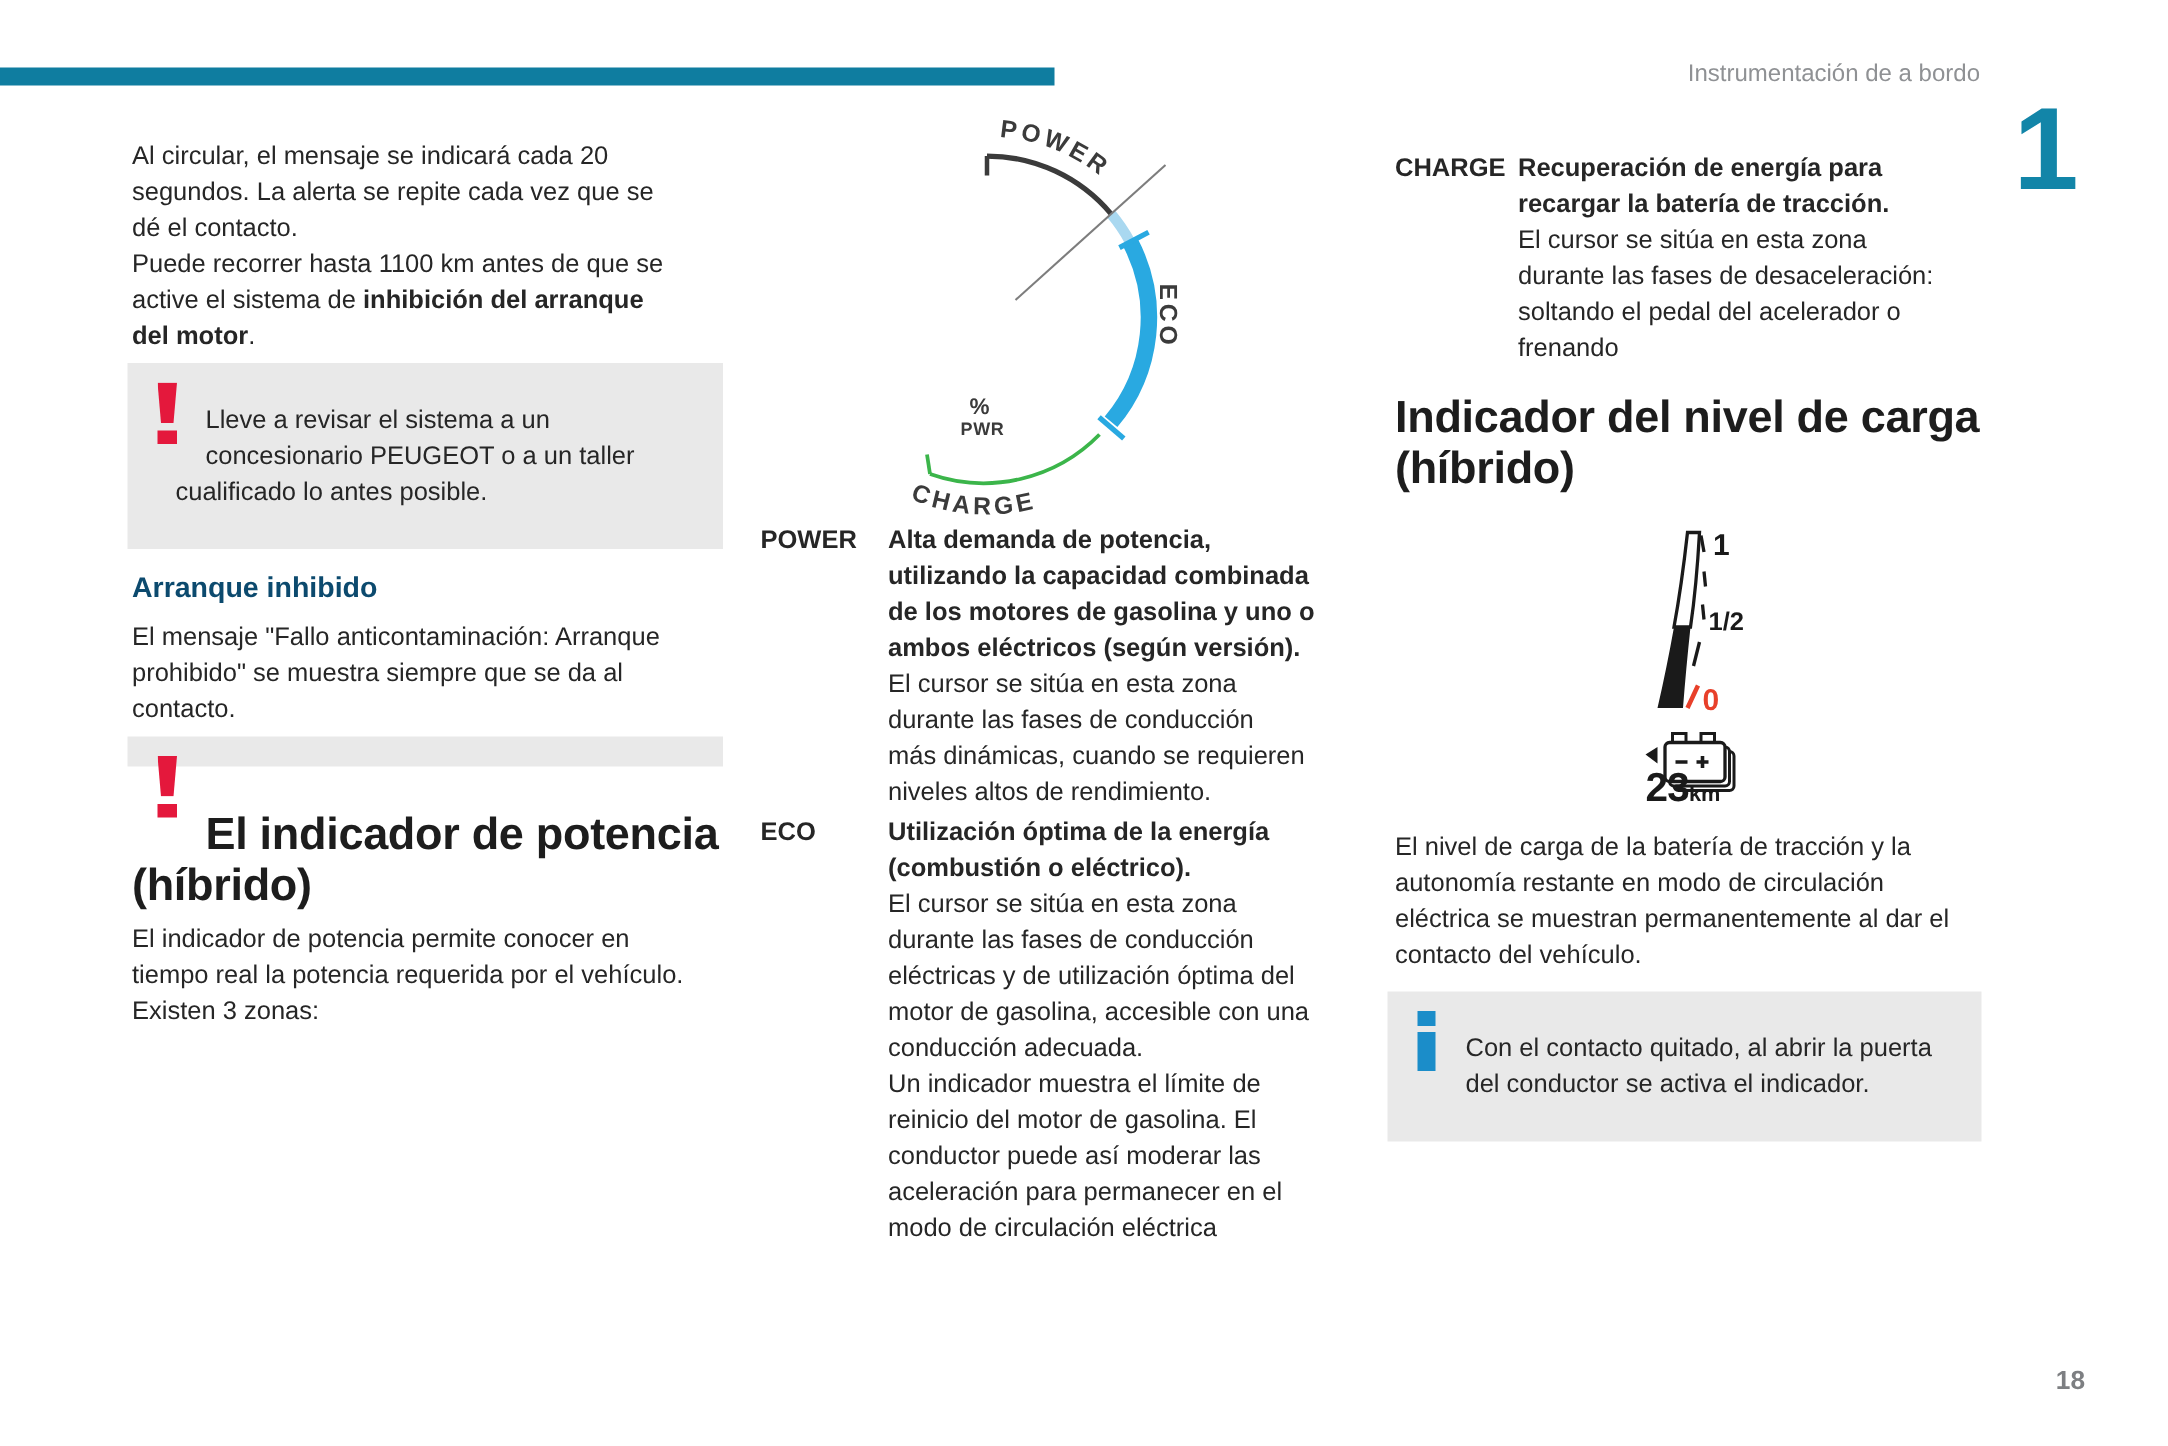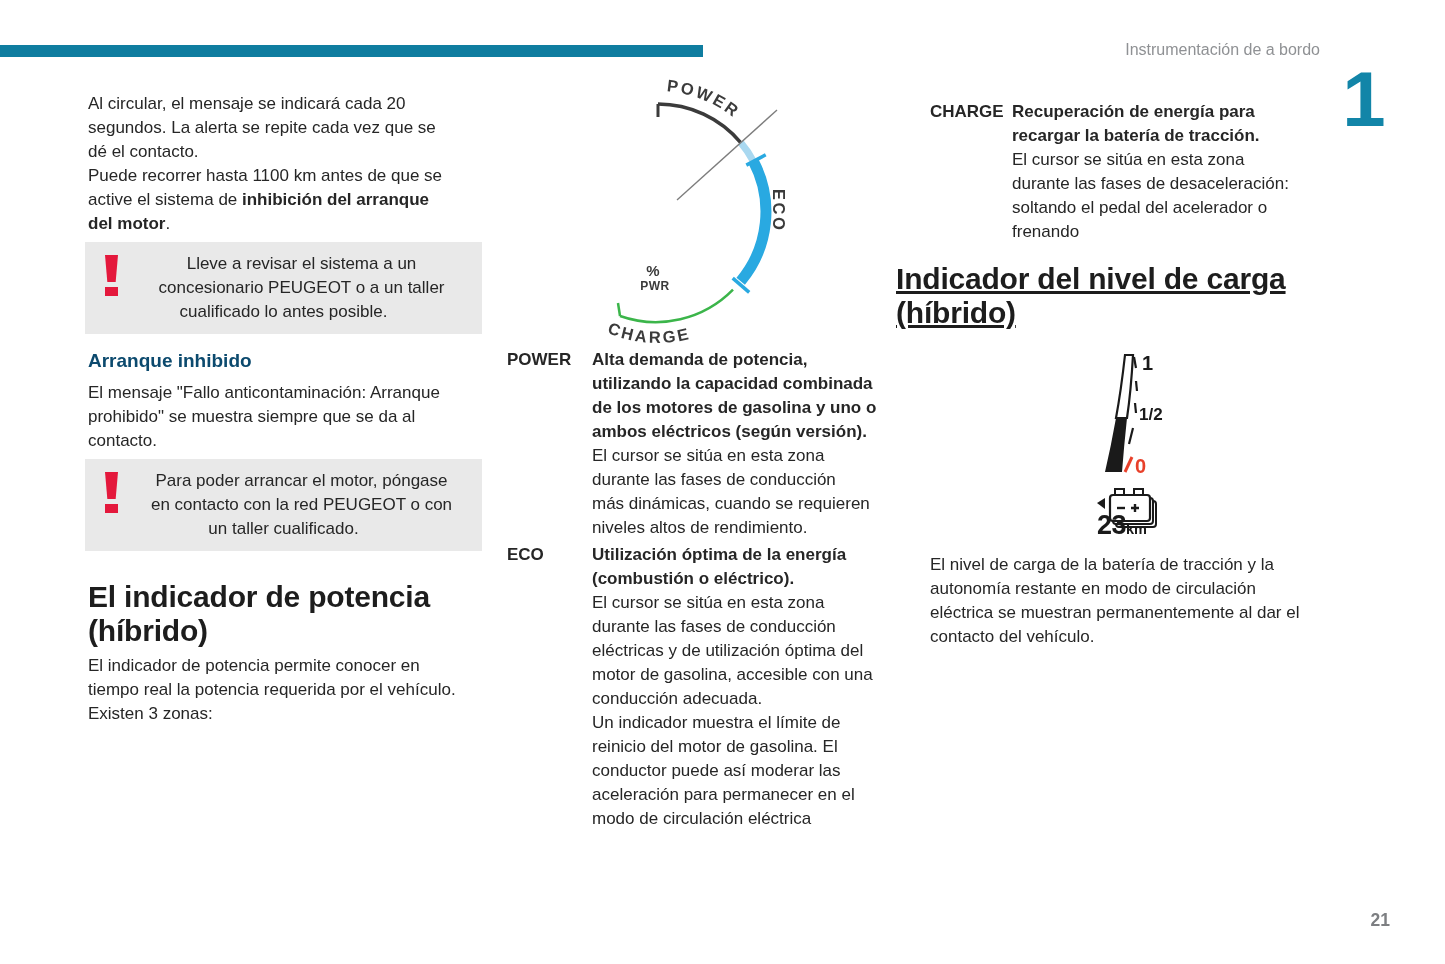--- a/index.html
+++ b/index.html
@@ -17,76 +17,73 @@
     font-size:78px;font-weight:bold;color:#1285a8;line-height:78px;}
   .page-num{position:absolute;left:1360px;top:908px;width:30px;text-align:right;
     font-size:17.5px;font-weight:bold;color:#7d7f82;}
   
   .col-left{position:absolute;left:88px;top:92px;width:400px;}
   .col-left p{margin:0;}
   .h-small{font-size:19px;font-weight:bold;margin:15px 0 8px 0;line-height:24px;color:#0c4a6e;}
   .h-big{font-size:30px;font-weight:bold;line-height:34px;margin:29px 0 6px 0;color:#1d1d1d;letter-spacing:-0.2px;}
   
   .note{background:#e9e9e9;margin:6px 0 0 -3px;padding:10px 16px;width:365px;}
-  .note p{margin:0;text-align:center;}
+  .note p{margin:16px;}
   .excl-icon{float:left;width:13px;margin:3px 19px 4px 4px;}
   .excl-icon::before{content:"";display:block;width:13px;height:27px;background:#e4183c;
     clip-path:polygon(0 0,100% 0,82% 100%,18% 100%);}
   .excl-icon::after{content:"";display:block;width:13px;height:9px;background:#e4183c;margin-top:5px;}
   .info-icon{float:left;width:12px;margin:3px 20px 4px 4px;}
   .info-icon::before{content:"";display:block;width:12px;height:10px;background:#1b8dc9;}
   .info-icon::after{content:"";display:block;width:12px;height:26px;background:#1b8dc9;margin-top:4px;}
   
   .def-grid{position:absolute;display:grid;grid-template-columns:85px 1fr;grid-row-gap:3px;}
   .def-grid.mid{left:507px;top:348px;width:400px;}
   .def-grid.right{left:930px;top:100px;width:400px;grid-template-columns:82px 1fr;}
   .def-term{font-weight:bold;}
   .def-body b{display:block;}
   .def-body span{display:block;}
   
-  .h-big.right-h{position:absolute;left:896px;top:262px;width:420px;margin:0;text-decoration:underline;}
+  .h-big.right-h{position:absolute;left:930px;top:262px;width:420px;margin:0;}
   .p-right{position:absolute;left:930px;top:553px;width:420px;margin:0;}
   .info-box{position:absolute;left:928px;top:655px;width:364px;}
   
   .gauge-svg{position:absolute;left:585px;top:75px;}
   .battery-svg{position:absolute;left:1083px;top:346px;}
   svg text{font-family:"Liberation Sans","DejaVu Sans",sans-serif;}
 </style>
 </head>
 <body>
 
 <div class="page">
 
   <div class="topbar"></div>
   <div class="header-title">Instrumentación de a bordo</div>
   <div class="chapter-num">1</div>
-  <div class="page-num">21</div>
+  <div class="page-num">18</div>
 
   <div class="col-left">
     <p class="pre">Al circular, el mensaje se indicará cada 20
 segundos. La alerta se repite cada vez que se
 dé el contacto.</p>
     <p class="pre"><span>Puede recorrer hasta 1100 km antes de que se
 active el sistema de </span><b>inhibición del arranque
 del motor</b><span>.</span></p>
     <div class="note">
         <span class="excl-icon"></span>
         <p class="pre">Lleve a revisar el sistema a un
 concesionario PEUGEOT o a un taller
 cualificado lo antes posible.</p>
       </div>
     <div class="h-small">Arranque inhibido</div>
     <p class="pre">El mensaje "Fallo anticontaminación: Arranque
 prohibido" se muestra siempre que se da al
 contacto.</p>
     <div class="note">
         <span class="excl-icon"></span>
-        <p class="pre">Para poder arrancar el motor, póngase
-en contacto con la red PEUGEOT o con
-un taller cualificado.</p>
       </div>
     <div class="h-big pre">El indicador de potencia
 (híbrido)</div>
     <p class="pre">El indicador de potencia permite conocer en
 tiempo real la potencia requerida por el vehículo.
 Existen 3 zonas:</p>
   </div>
 
   <svg class="gauge-svg" width="330" height="272" viewBox="0 0 330 272">
     <defs>
@@ -166,14 +163,19 @@
       <path d="M 34 22 L 42 22 M 38 18 L 38 26" stroke="#1a1a1a" stroke-width="2.4"></path>
     </g>
     <text x="14" y="188" font-size="27" font-weight="bold" fill="#1a1a1a" letter-spacing="-0.5">23</text>
     <text x="43" y="188" font-size="14.5" font-weight="bold" fill="#1a1a1a">km</text>
   </svg>
 
   <p class="p-right pre">El nivel de carga de la batería de tracción y la
 autonomía restante en modo de circulación
 eléctrica se muestran permanentemente al dar el
 contacto del vehículo.</p>
+  <div class="note info-box">
+      <span class="info-icon"></span>
+      <p class="pre">Con el contacto quitado, al abrir la puerta
+del conductor se activa el indicador.</p>
+    </div>
 
 </div>
 
 </body></html>

